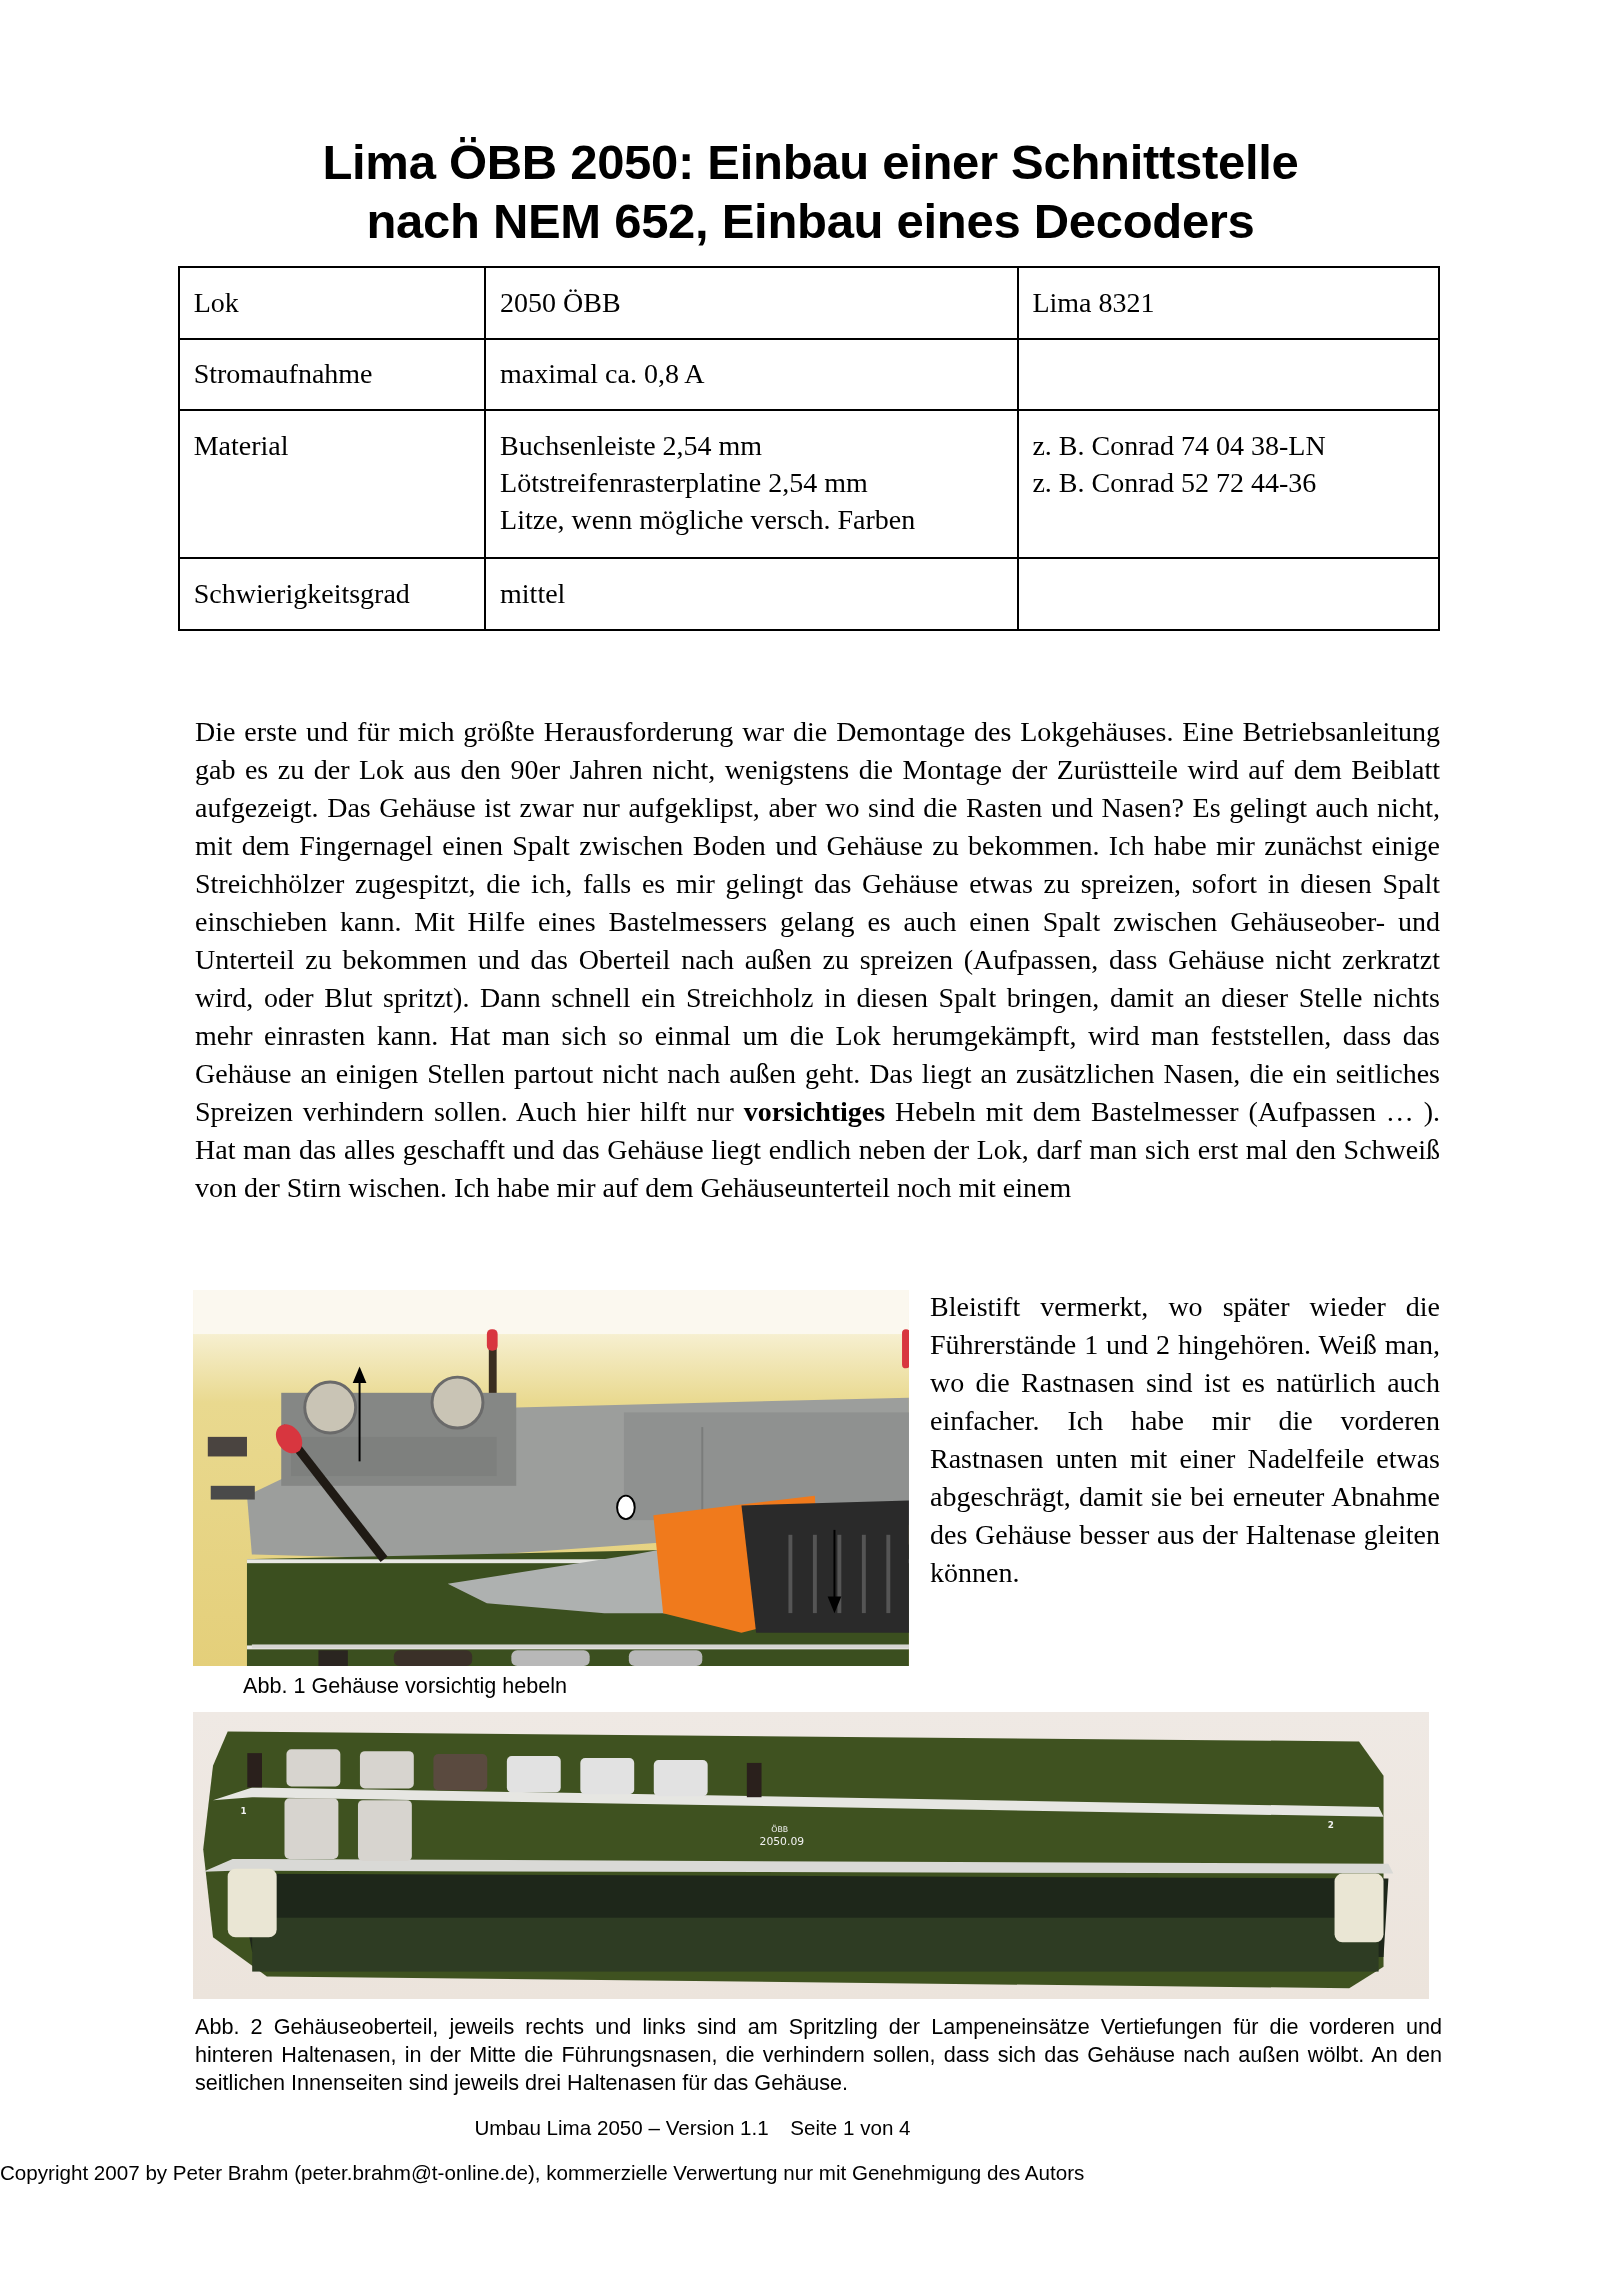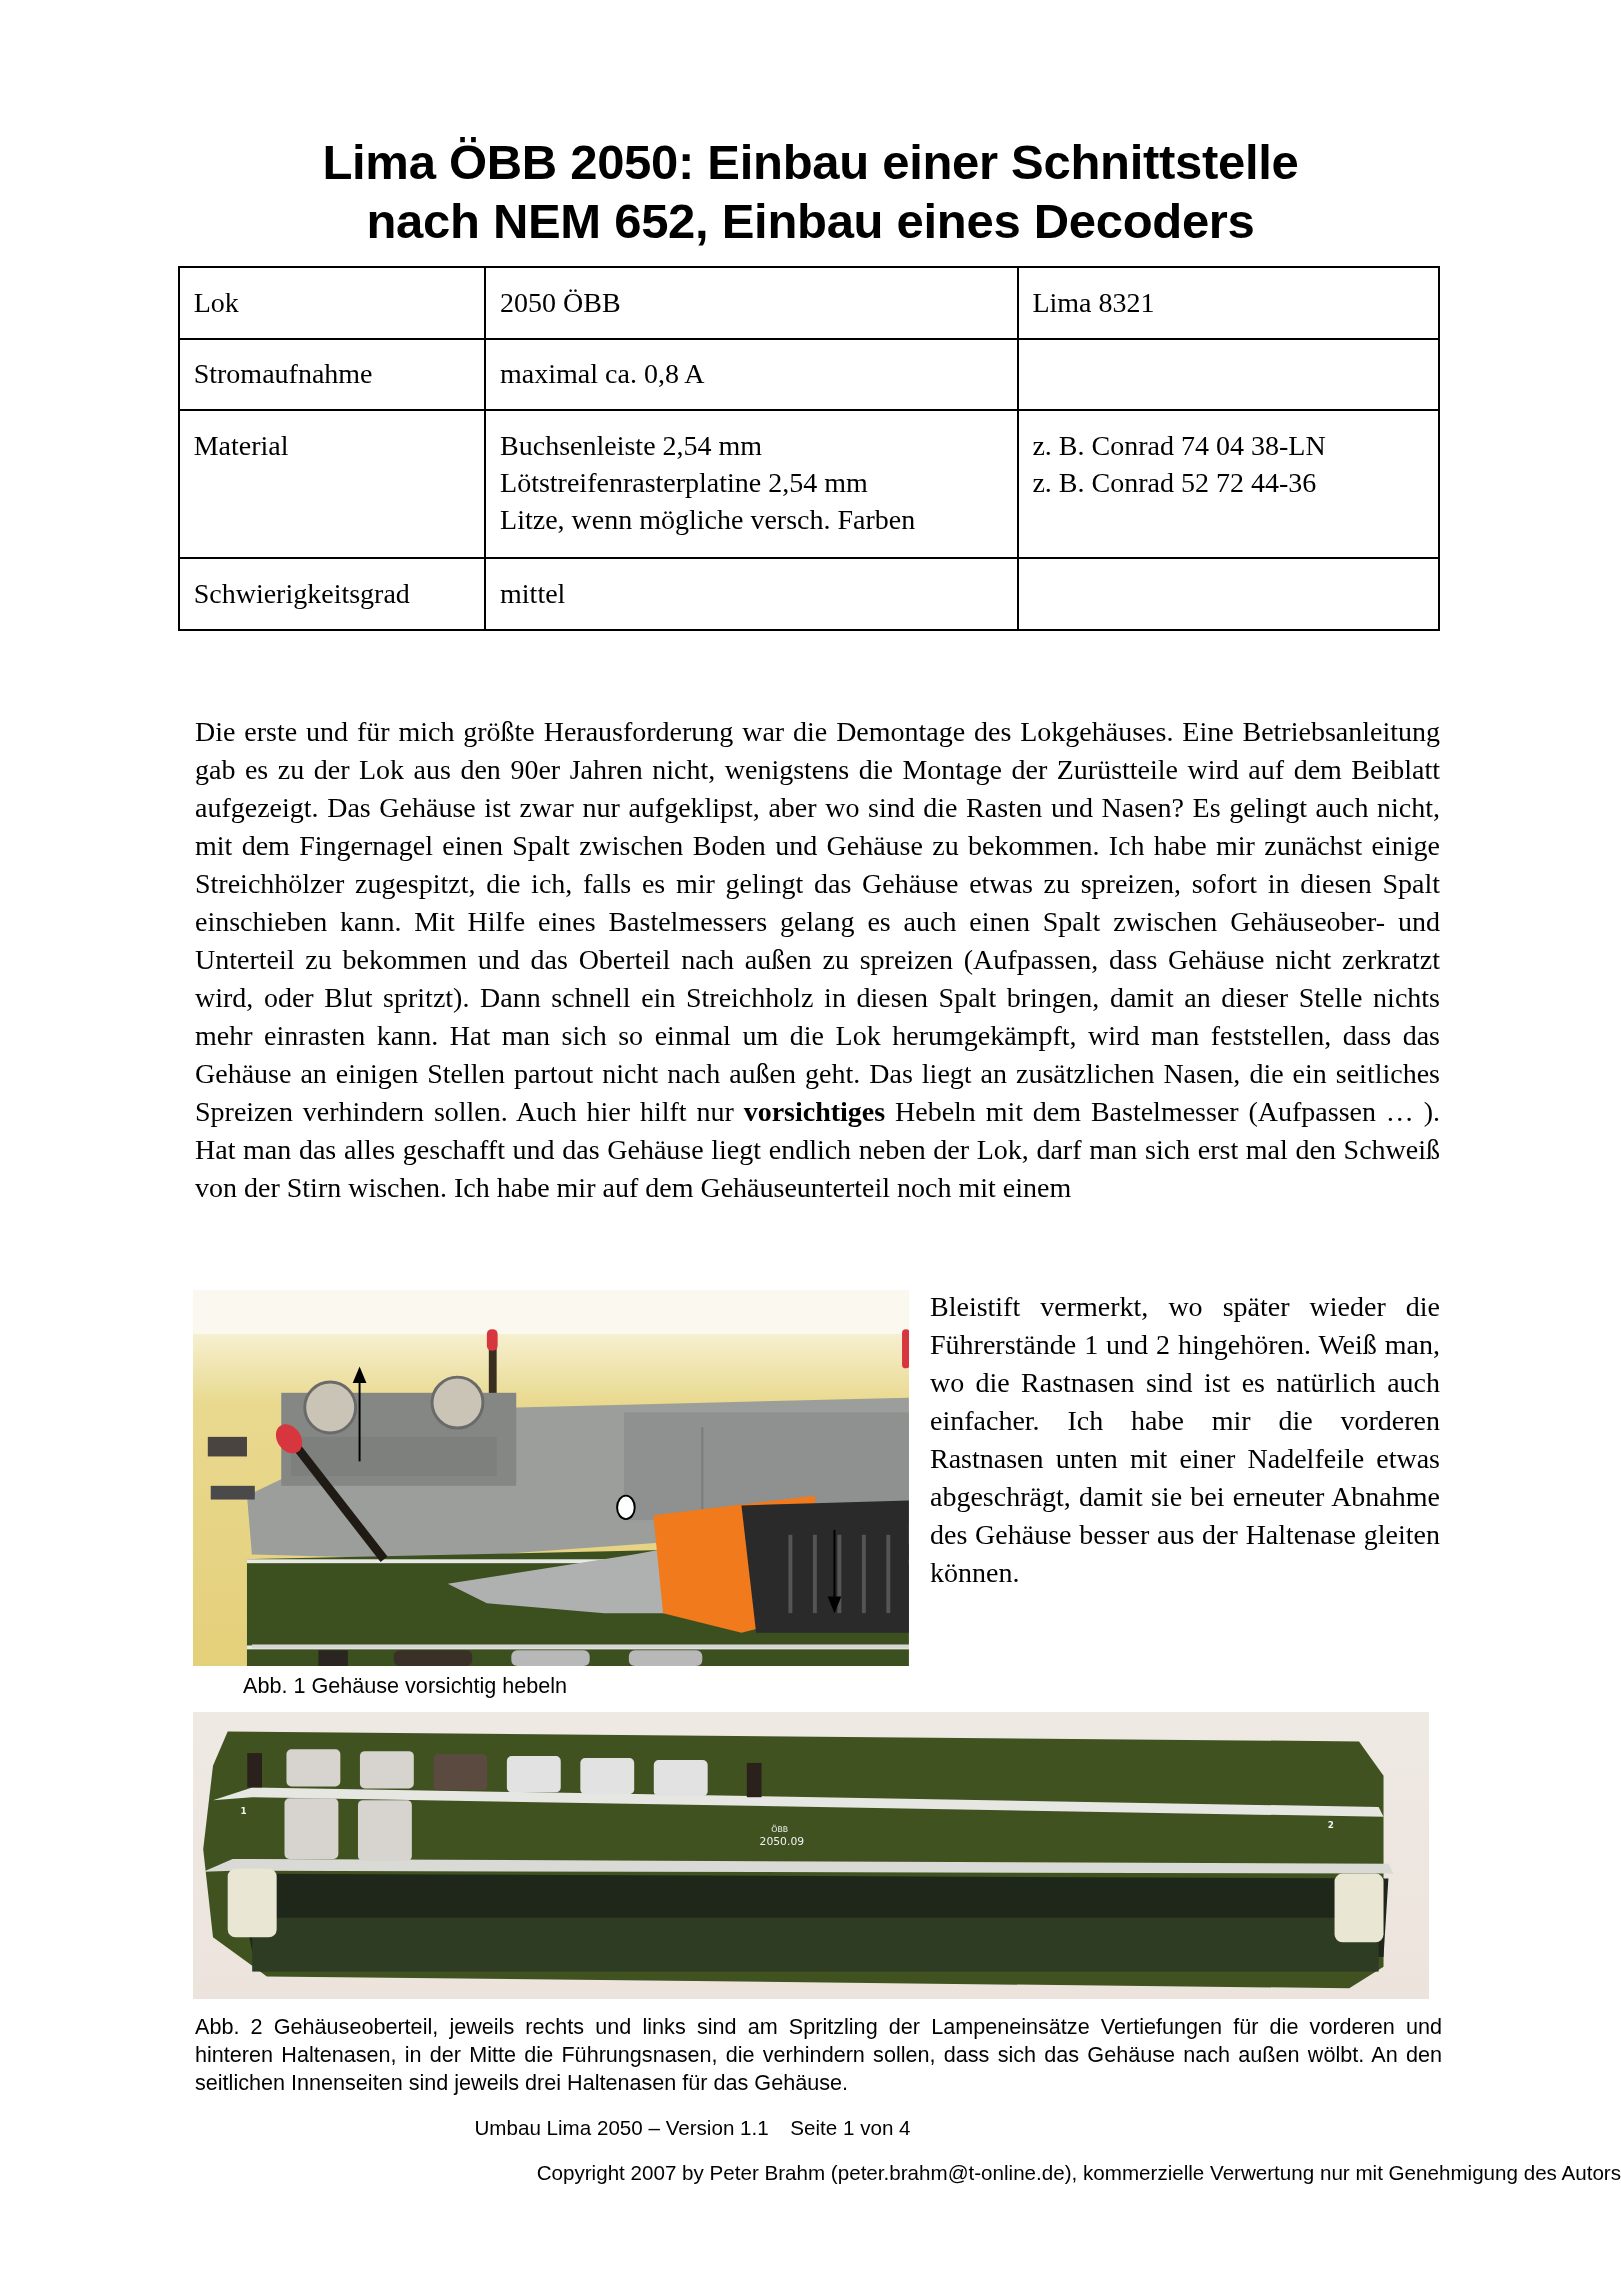--- a/index.html
+++ b/index.html
@@ -30,21 +30,21 @@
   .photo { position: absolute; overflow: hidden; }
   .photo1 { left: 193px; top: 1290px; width: 716px; height: 376px; background: linear-gradient(180deg, #fbf8ee 0%, #f6efcf 12%, #e9d98f 30%, #e4cf7a 100%); }
   .photo2 { left: 193px; top: 1712px; width: 1236px; height: 287px; background: linear-gradient(180deg, #efe9e4 0%, #ece4dc 100%); }
   .caption {
     position: absolute; font-family: "Liberation Sans", sans-serif; font-size: 21.6px; line-height: 28px;
   }
   .cap1 { left: 195px; top: 1672px; margin-left: 48px; }
   .cap2 { left: 195px; top: 2013px; width: 1247px; text-align: justify; }
   .footer1 { position: absolute; top: 2116px; left: 0; width: 1385px; text-align: center; font-family: "Liberation Sans", sans-serif; font-size: 20.6px; }
   .footer1 .sep { display: inline-block; width: 21.6px; }
-  .footer2 { position: absolute; top: 2161px; left: 0; width: 1621px; text-align: right; font-family: "Liberation Sans", sans-serif; font-size: 20.6px; }
+  .footer2 { position: absolute; top: 2161px; left: 0; width: 1621px; text-align: left; font-family: "Liberation Sans", sans-serif; font-size: 20.6px; }
   svg { display: block; }
 </style>
 </head>
 <body>
 
 <div class="title">
   <div>Lima ÖBB 2050: Einbau einer Schnittstelle</div>
   <div>nach NEM 652, Einbau eines Decoders</div>
 </div>
 

